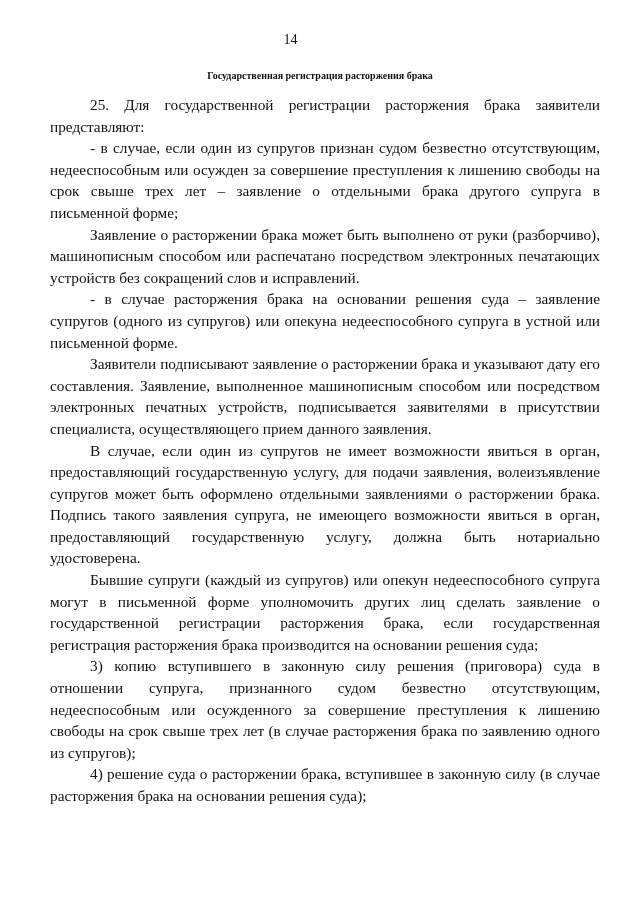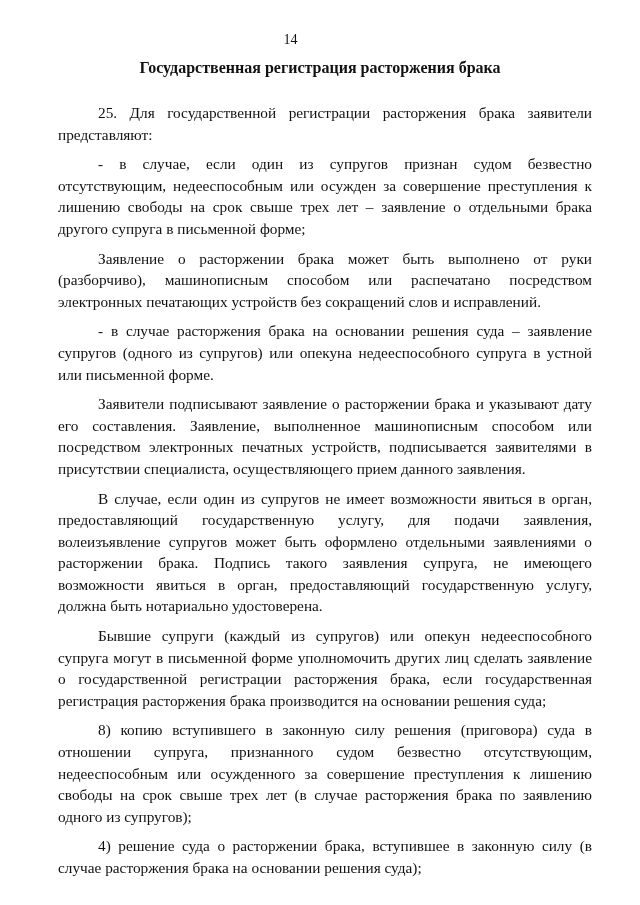--- a/index.html
+++ b/index.html
@@ -6,43 +6,43 @@
     body {
       width: 640px; height: 905px; position: relative; overflow: hidden;
       font-family: "Liberation Serif", "DejaVu Serif", serif;
       color: #111111;
     }
     .page-number {
       position: absolute; top: 32px; left: 0; width: 581px;
       text-align: center; font-size: 14px; letter-spacing: 0;
     }
     .title {
-      position: absolute; top: 59px; left: 0; width: 640px;
-      text-align: center; font-size: 16px; font-weight: bold;
+      position: absolute; top: 70px; left: 0; width: 640px;
+      text-align: center; font-size: 10px; font-weight: bold;
     }
     .body {
       position: absolute; top: 94px; left: 50px; width: 550px;
       font-size: 15.3px; line-height: 21.6px;
       text-align: justify;
     }
     .body p {
-      margin: 8px; text-indent: 40px;
+      margin: 0; text-indent: 40px;
       text-align: justify; text-align-last: left;
     }
   </style>
 </head>
 <body>
 
 <div class="page-number">14</div>
 <div class="title">Государственная регистрация расторжения брака</div>
 
 <div class="body">
   <p>25. Для государственной регистрации расторжения брака заявители представляют:</p>
   <p>- в случае, если один из супругов признан судом безвестно отсутствующим, недееспособным или осужден за совершение преступления к лишению свободы на срок свыше трех лет – заявление о отдельными брака другого супруга в письменной форме;</p>
   <p>Заявление о расторжении брака может быть выполнено от руки (разборчиво), машинописным способом или распечатано посредством электронных печатающих устройств без сокращений слов и исправлений.</p>
   <p>- в случае расторжения брака на основании решения суда – заявление супругов (одного из супругов) или опекуна недееспособного супруга в устной или письменной форме.</p>
   <p>Заявители подписывают заявление о расторжении брака и указывают дату его составления. Заявление, выполненное машинописным способом или посредством электронных печатных устройств, подписывается заявителями в присутствии специалиста, осуществляющего прием данного заявления.</p>
   <p>В случае, если один из супругов не имеет возможности явиться в орган, предоставляющий государственную услугу, для подачи заявления, волеизъявление супругов может быть оформлено отдельными заявлениями о расторжении брака. Подпись такого заявления супруга, не имеющего возможности явиться в орган, предоставляющий государственную услугу, должна быть нотариально удостоверена.</p>
   <p>Бывшие супруги (каждый из супругов) или опекун недееспособного супруга могут в письменной форме уполномочить других лиц сделать заявление о государственной регистрации расторжения брака, если государственная регистрация расторжения брака производится на основании решения суда;</p>
-  <p>8) копию вступившего в законную силу решения (приговора) суда в отношении супруга, признанного судом безвестно отсутствующим, недееспособным или осужденного за совершение преступления к лишению свободы на срок свыше трех лет (в случае расторжения брака по заявлению одного из супругов);</p>
+  <p>3) копию вступившего в законную силу решения (приговора) суда в отношении супруга, признанного судом безвестно отсутствующим, недееспособным или осужденного за совершение преступления к лишению свободы на срок свыше трех лет (в случае расторжения брака по заявлению одного из супругов);</p>
   <p>4) решение суда о расторжении брака, вступившее в законную силу (в случае расторжения брака на основании решения суда);</p>
 
 </div>
 
 </body></html>

